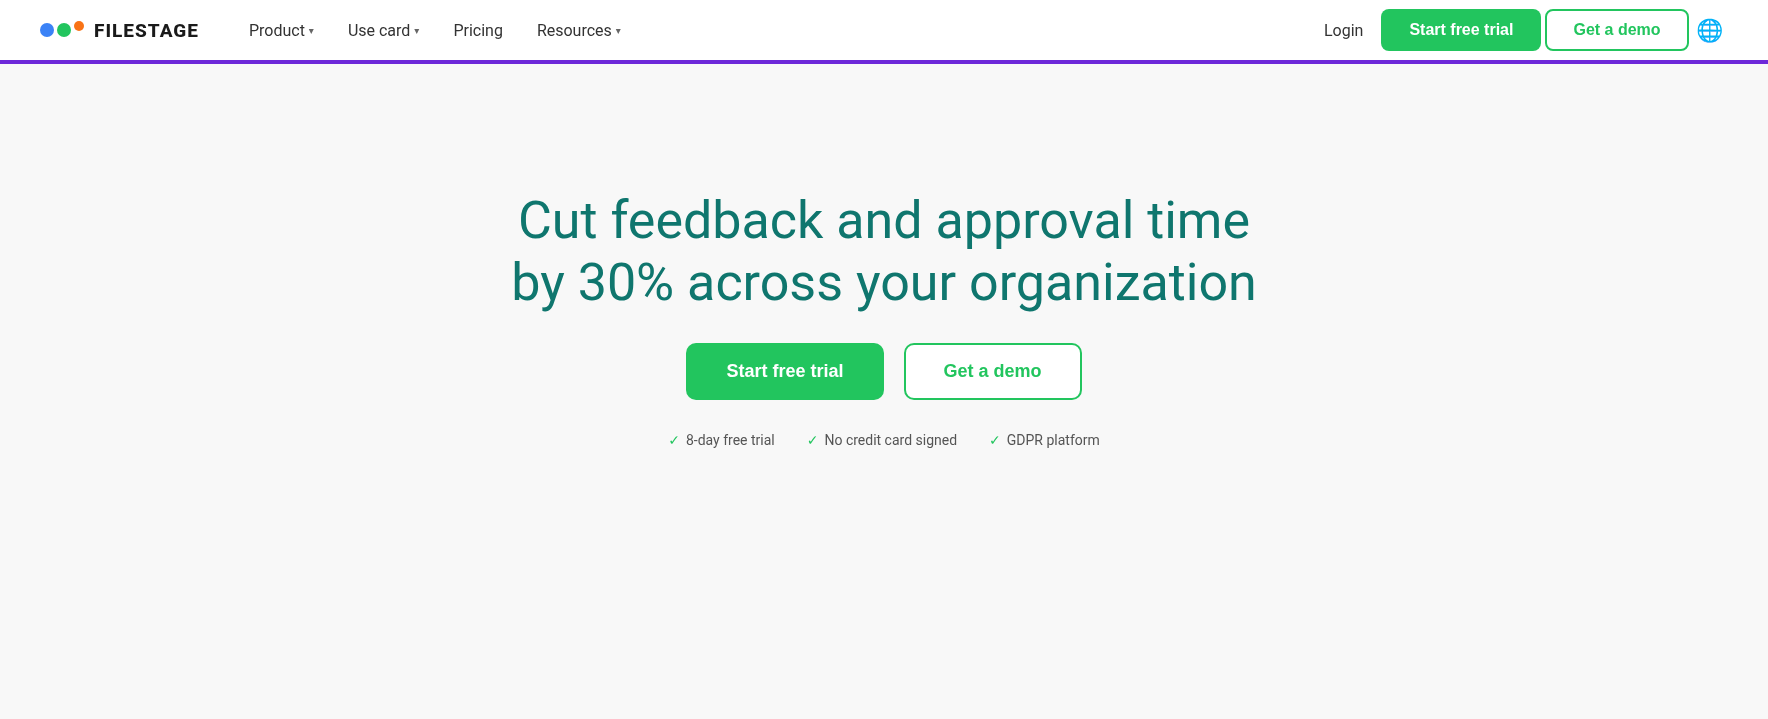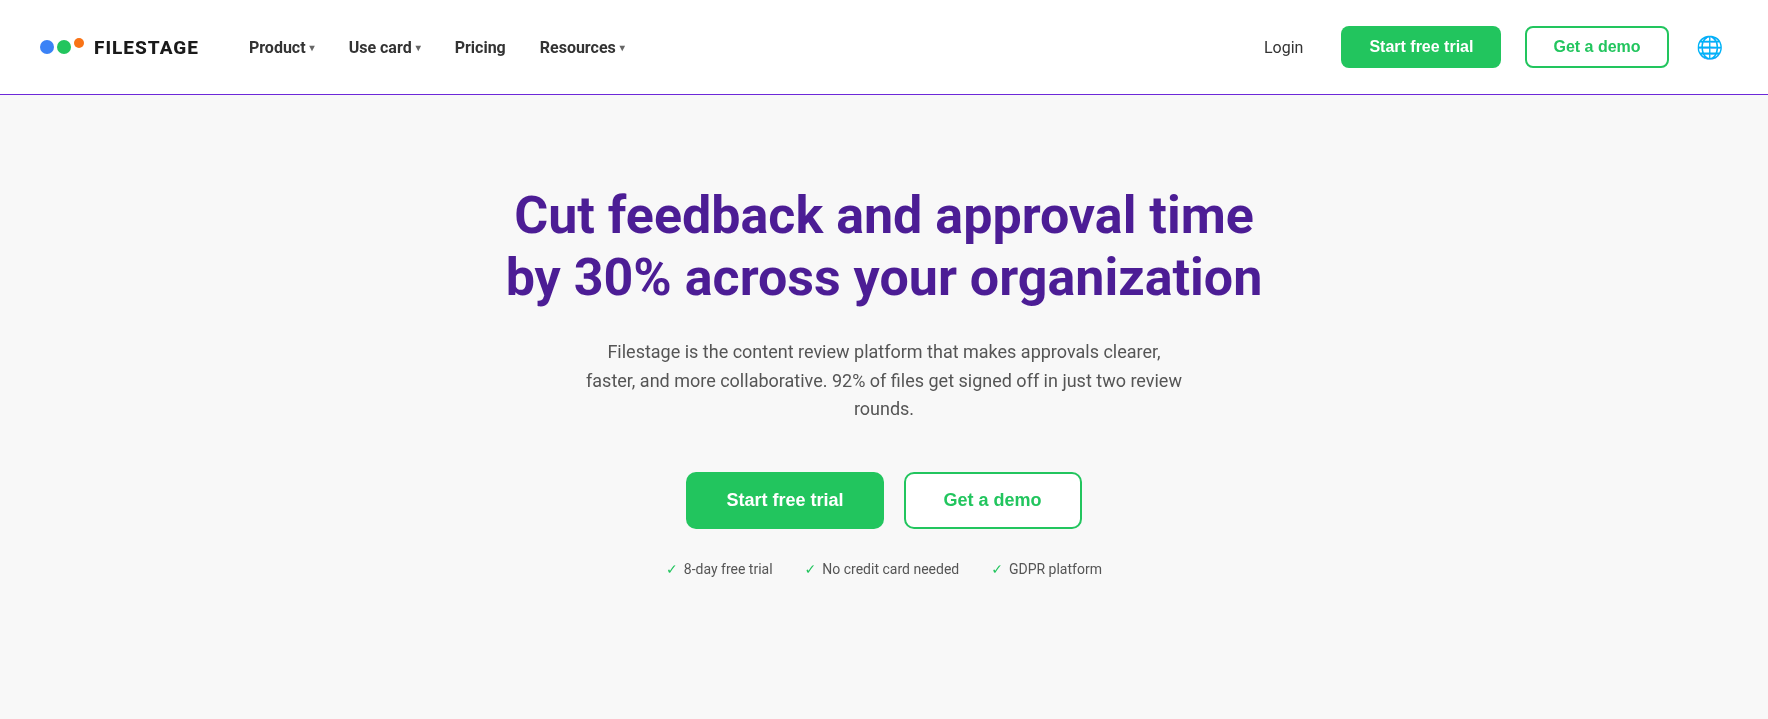--- a/index.html
+++ b/index.html
@@ -10,25 +10,25 @@
 
     body {
       font-family: -apple-system, BlinkMacSystemFont, 'Segoe UI', Roboto, Helvetica, Arial, sans-serif;
       background: #f8f8f8;
       color: #333;
     }
 
     
     .navbar {
       background: #fff;
-      border-bottom: 1px solid #6d28d9;
+      border-bottom: 4px solid #6d28d9;
       display: flex;
       align-items: center;
       padding: 0 40px;
-      height: 95px;
+      height: 64px;
       position: sticky;
       top: 0;
       z-index: 100;
     }
 
     .logo-container {
       display: flex;
       align-items: center;
       gap: 10px;
       margin-right: 36px;
@@ -82,32 +82,31 @@
       display: flex;
       align-items: center;
       gap: 4px;
       padding: 8px 14px;
       font-size: 16px;
       color: #333;
       text-decoration: none;
       border-radius: 6px;
       cursor: pointer;
       white-space: nowrap;
-      font-weight: bold;
     }
 
     .chevron {
       font-size: 10px;
       color: #666;
     }
 
     .nav-right {
       display: flex;
       align-items: center;
-      gap: 24px;
+      gap: 4px;
     }
 
     .login-link {
       font-size: 16px;
       color: #333;
       text-decoration: none;
       padding: 8px 14px;
       cursor: pointer;
     }
 
@@ -147,25 +146,26 @@
       display: flex;
       flex-direction: column;
       align-items: center;
       text-align: center;
       padding: 90px 40px 60px;
       background: #f8f8f8;
     }
 
     .hero-title {
       font-size: 52px;
-      font-weight: 700;
-      color: #4c1d95;
+      font-weight: 400;
+      color: #0f766e;
       line-height: 1.2;
       max-width: 780px;
       margin-bottom: 28px;
+      margin-top: 36px;
     }
 
     .hero-subtitle {
       font-size: 18px;
       color: #555;
       max-width: 600px;
       line-height: 1.6;
       margin-bottom: 48px;
     }
 
@@ -252,34 +252,33 @@
   <div class="nav-right">
     <a class="login-link" href="#">Login</a>
     <button class="btn-trial-nav">Start free trial</button>
     <button class="btn-demo-nav">Get a demo</button>
     <span class="globe-icon">🌐</span>
   </div>
 </nav>
 
 <section class="hero">
   <h1 class="hero-title">Cut feedback and approval time by 30% across your organization</h1>
-  <p class="hero-subtitle">Filestage is the content review platform that makes approvals clearer, faster, and more collaborative. 92% of files get signed off in just two review rounds.</p>
 
   <div class="hero-buttons">
     <button class="btn-trial-hero">Start free trial</button>
     <button class="btn-demo-hero">Get a demo</button>
   </div>
 
   <div class="trust-badges">
     <div class="trust-badge">
       <span class="checkmark">✓</span>
       <span>8-day free trial</span>
     </div>
     <div class="trust-badge">
       <span class="checkmark">✓</span>
-      <span>No credit card needed</span>
+      <span>No credit card signed</span>
     </div>
     <div class="trust-badge">
       <span class="checkmark">✓</span>
       <span>GDPR platform</span>
     </div>
   </div>
 </section>
 
 </body></html>

